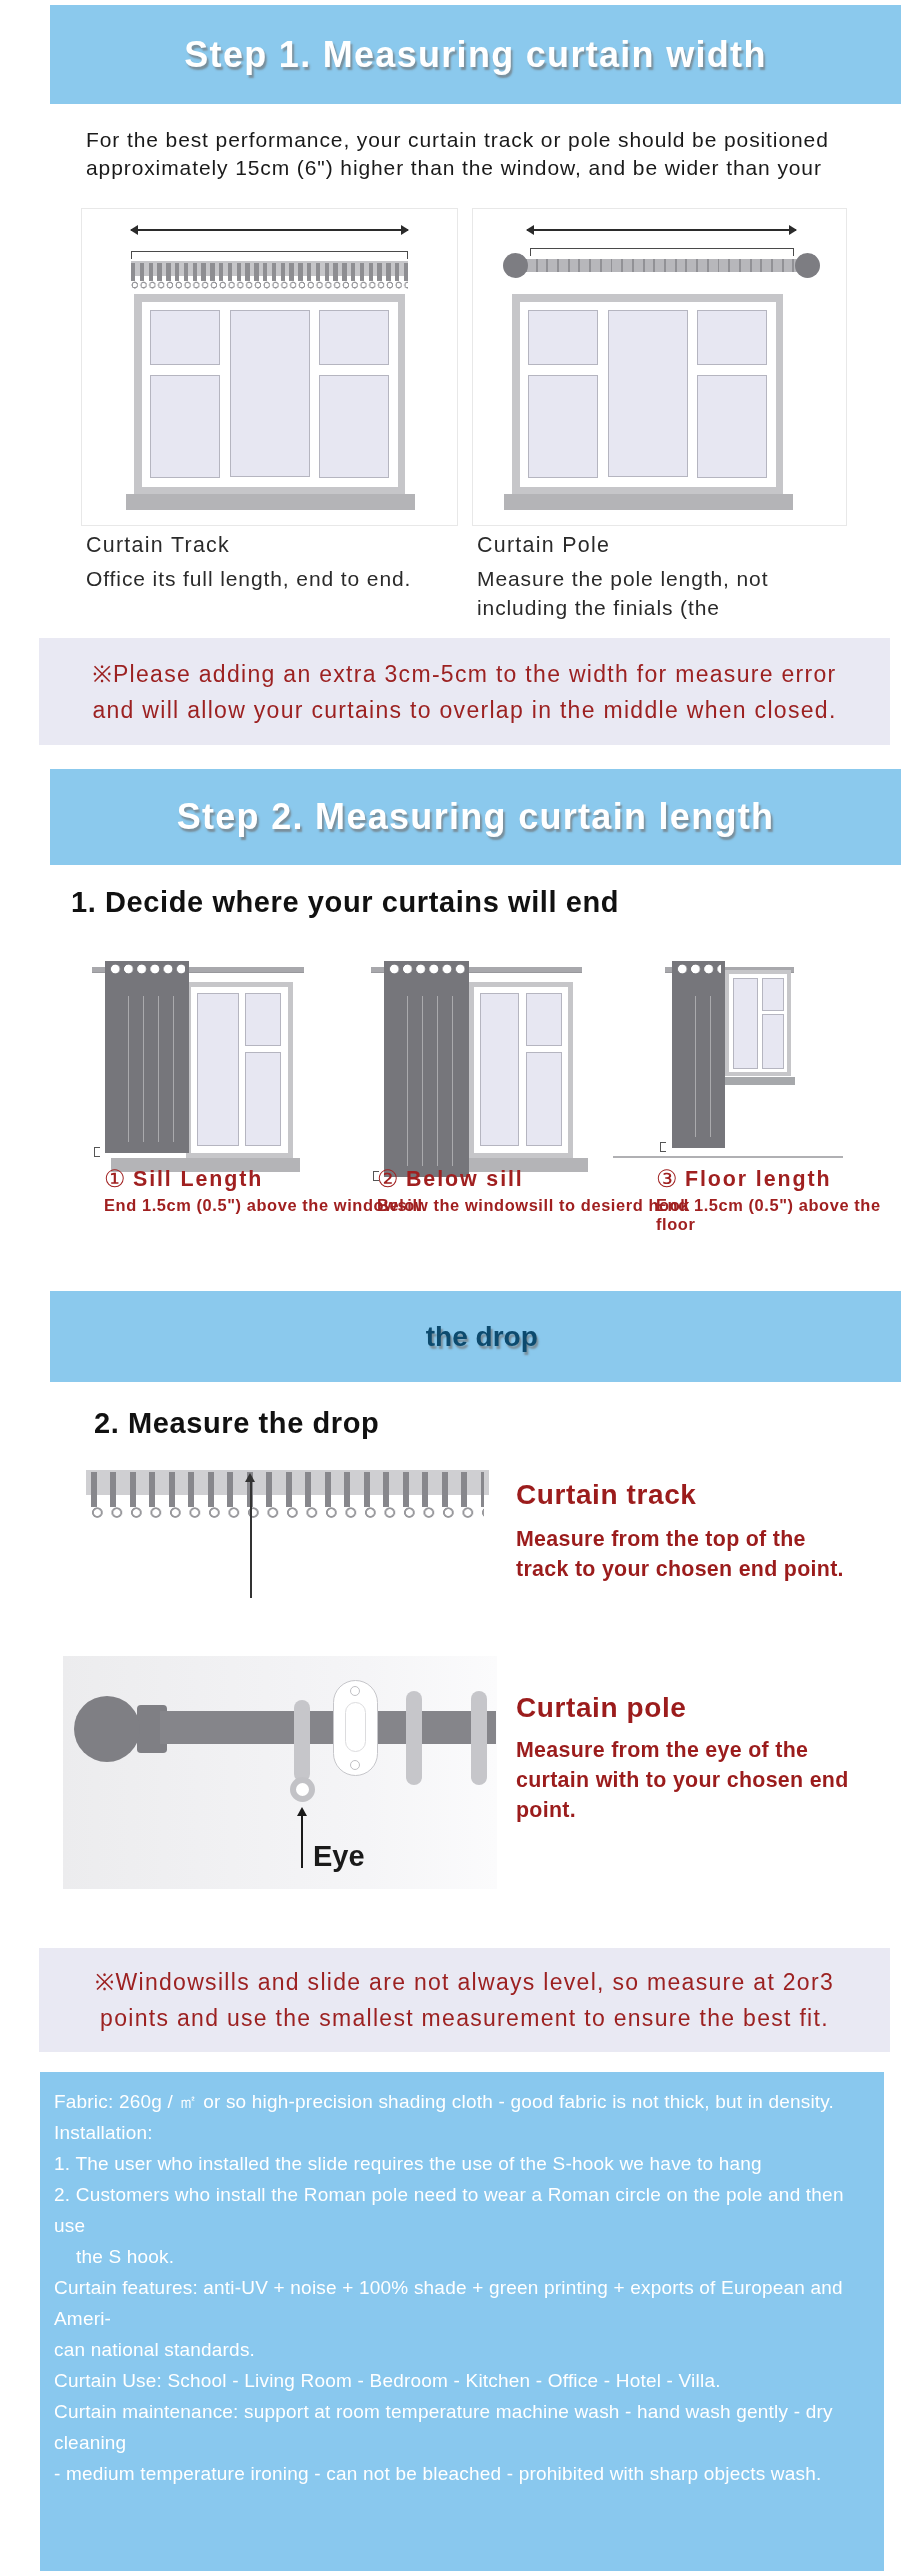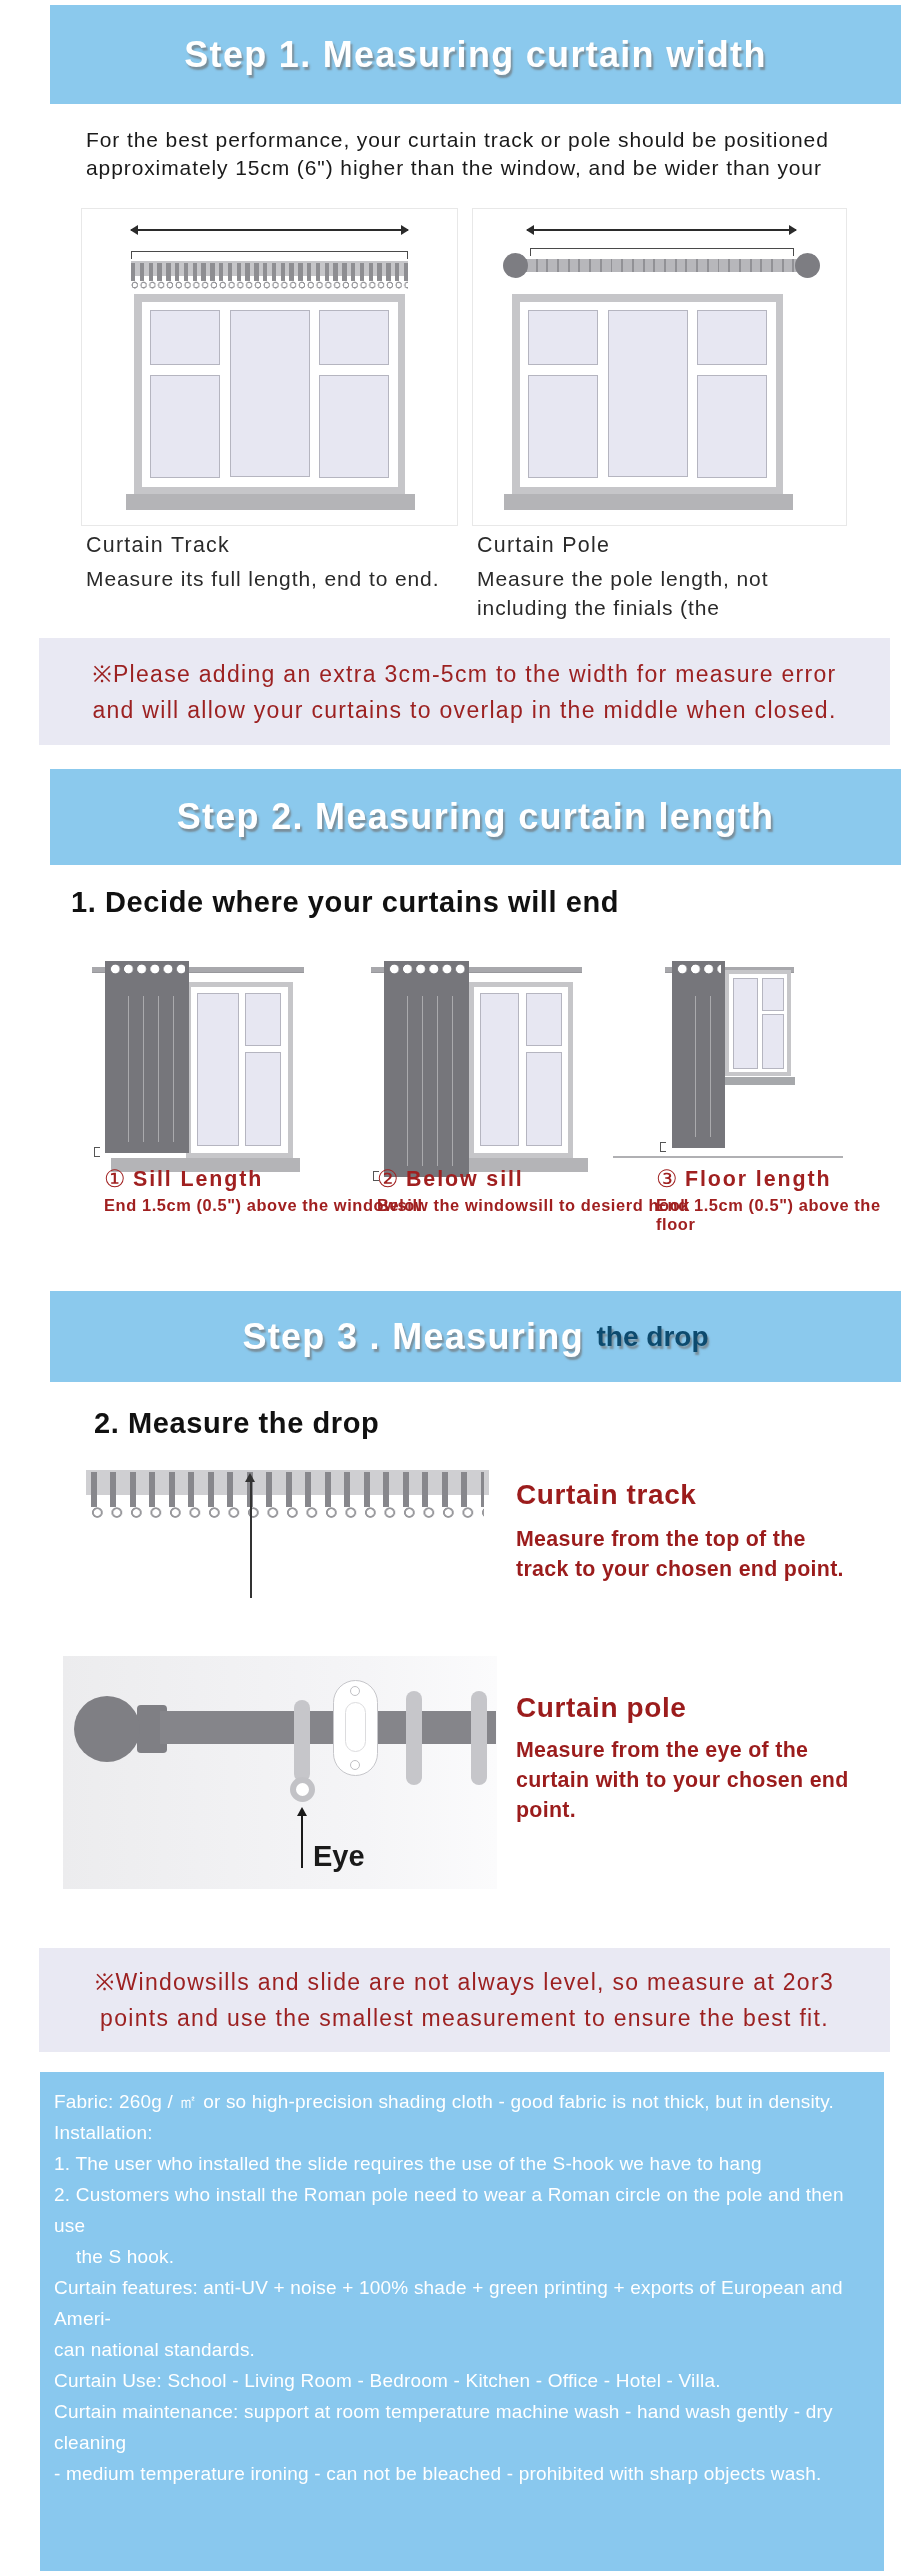--- a/index.html
+++ b/index.html
@@ -145,21 +145,21 @@
       <div class="pane" style="left:8.8px;top:73px;width:70px;height:103px;"></div>
       <div class="pane" style="left:88px;top:8.8px;width:80px;height:167px;"></div>
       <div class="pane" style="left:177px;top:8.8px;width:70px;height:55px;"></div>
       <div class="pane" style="left:177px;top:73px;width:70px;height:103px;"></div>
     </div>
   </div>
   <div class="sill" style="left:31px;top:285px;width:289px;height:16.4px;"></div>
 </div>
 
 <div class="abs caption-label" style="left:86px;top:533px;">Curtain Track</div>
-<div class="abs caption-desc" style="left:86px;top:564px;">Measure its full length, end to end.</div>
+<div class="abs caption-desc" style="left:86px;top:564px;">Office its full length, end to end.</div>
 <div class="abs caption-label" style="left:477px;top:533px;">Curtain Pole</div>
 <div class="abs caption-desc preline" style="left:477px;top:564px;width:390px;">Measure the pole length, not
 including the finials (the</div>
 
 <div class="warning-block" style="top:638px;height:107px;">
   <div class="warning-text preline">※Please adding an extra 3cm-5cm to the width for measure error
 and will allow your curtains to overlap in the middle when closed.</div>
 </div>
 
 <div class="band" style="top:769px;height:96px;align-items:center;">
@@ -232,21 +232,20 @@
 </div>
 <div class="opt-desc" style="left:377px;top:1196px;">Below the windowsill to desierd hook</div>
 
 <div class="opt-title" style="left:656px;top:1165px;">
   <span class="opt-num">③</span>
   <span class="opt-name">Floor length</span>
 </div>
 <div class="opt-desc" style="left:656px;top:1196px;">End 1.5cm (0.5") above the floor</div>
 
 <div class="band" style="top:1291px;height:91px;">
-  <div class="band-title">Step 3 . Measuring</div>
   <div class="band-title-sub">the drop</div>
 </div>
 
 <div class="abs section-subtitle" style="left:94px;top:1407px;">2. Measure the drop</div>
 
 <div>
   <div class="trackbar" style="left:86px;top:1470px;width:403px;height:25px;background:#cfcfd2;"></div>
   <div class="glider-strips" style="left:91px;top:1472px;width:393px;height:35px;background:repeating-linear-gradient(90deg,#87878c 0 5.7px,transparent 5.7px 19.5px);"></div>
   <div class="glider-loops" style="left:91px;top:1507px;width:393px;height:11.3px;background-image:radial-gradient(circle 5px at 6.3px 5.7px,#fff 3.1px,#97979b 3.8px 5px,transparent 5.7px);background-size:19.5px 11.3px;"></div>
   <div class="uparrow-head" style="left:245px;top:1473px;"></div>

